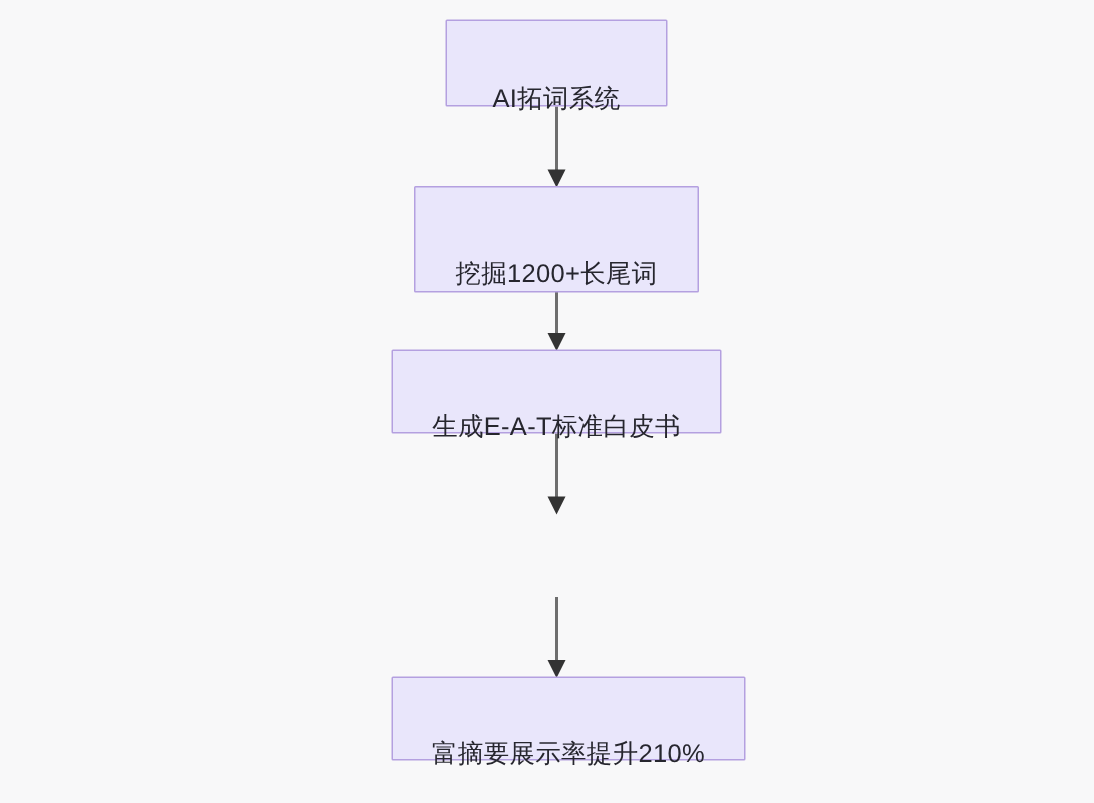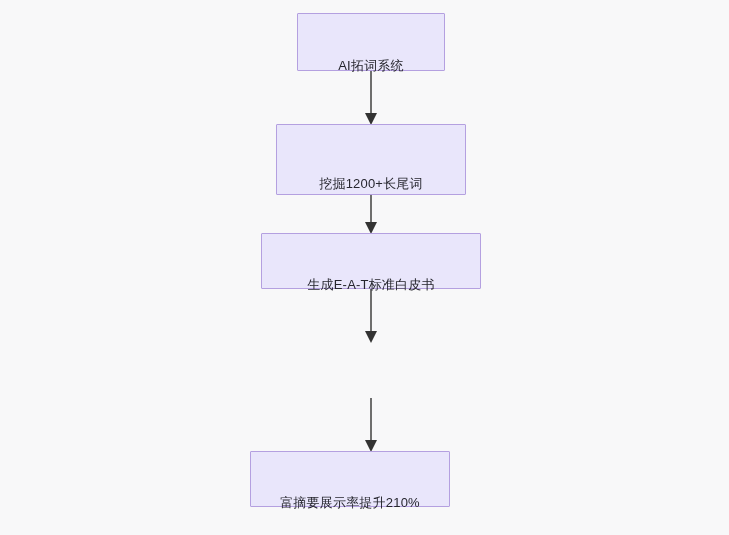--- a/index.html
+++ b/index.html
@@ -25,21 +25,21 @@
     box-sizing: border-box;
     background: #e9e6fb;
     border: 1px solid #b4a0e0;
     border-radius: 1px;
     display: flex;
     align-items: center;
     justify-content: center;
   }
 
   .node-label {
-    font-size: 13px;
+    font-size: 17px;
     line-height: 1.2;
     color: #26262e;
     letter-spacing: 0.2px;
     white-space: nowrap;
     text-align: right;
     font-weight: 400;
     margin-top: 48px;
   }
 
   .edge {
@@ -88,16 +88,16 @@
 
   <div class="node" style="left:276px; top:124px; width:190px; height:71px;">
     <span class="node-label">挖掘1200+长尾词</span>
   </div>
 
   <div class="node" style="left:261px; top:233px; width:220px; height:56px;">
     <span class="node-label">生成E-A-T标准白皮书</span>
   </div>
 
 
-  <div class="node" style="left:250px; top:451px; width:200px; height:56px;">
+  <div class="node" style="left:261px; top:451px; width:236px; height:56px;">
     <span class="node-label">富摘要展示率提升210%</span>
   </div>
 </div>
 
 </body></html>

